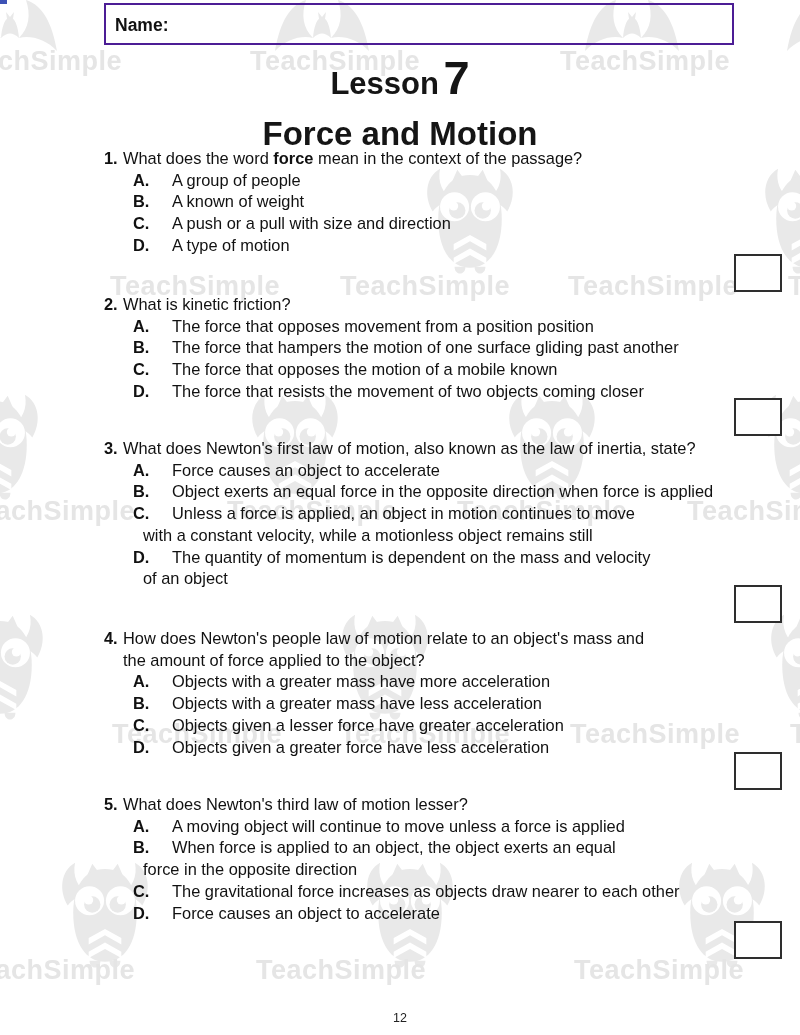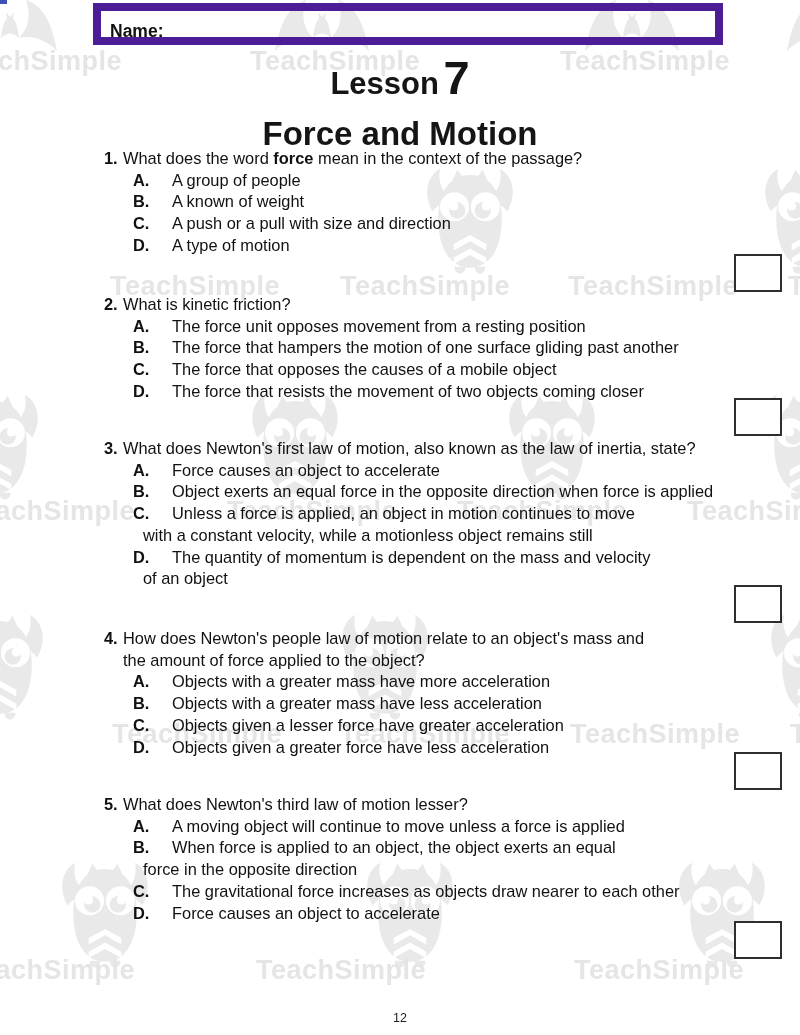--- a/index.html
+++ b/index.html
@@ -28,22 +28,22 @@
 
   
   .content { position: absolute; inset: 0; z-index: 1; }
 
   #corner-artifact {
     position: absolute; left: 0; top: 0; width: 7px; height: 4px;
     background: #3d52b5; z-index: 2;
   }
 
   #name-box {
-    position: absolute; left: 93px; top: 3px; width: 630px; height: 42px;
-    border: 8px solid #4c1d95; background: transparent;
+    position: absolute; left: 104px; top: 3px; width: 630px; height: 42px;
+    border: 2px solid #4c1d95; background: transparent;
   }
   #name-box .name-label {
     position: absolute; left: 9px; top: 10px;
     font-size: 17.5px; font-weight: 700; color: #111;
   }
 
   #title-block { position: absolute; left: 0; top: 50px; width: 100%; text-align: center; }
   .lesson-line { line-height: 56px; }
   .lesson-word   { font-size: 31px; font-weight: 700; color: #151515; text-align: right; }
   .lesson-number { font-size: 47px; font-weight: 700; color: #151515; }
@@ -202,23 +202,23 @@
       <div class="opt"><span class="opt-letter">A.</span><span>A group of people</span></div>
       <div class="opt"><span class="opt-letter">B.</span><span>A known of weight</span></div>
       <div class="opt"><span class="opt-letter">C.</span><span>A push or a pull with size and direction</span></div>
       <div class="opt"><span class="opt-letter">D.</span><span>A type of motion</span></div>
     </div>
 
     <div class="question" style="top:294px">
       <div class="q-prompt">
         <span class="q-num">2.</span><span>What is kinetic friction?</span>
       </div>
-      <div class="opt"><span class="opt-letter">A.</span><span>The force unit opposes movement from a resting position</span></div>
+      <div class="opt"><span class="opt-letter">A.</span><span>The force that opposes movement from a position position</span></div>
       <div class="opt"><span class="opt-letter">B.</span><span>The force that hampers the motion of one surface gliding past another</span></div>
-      <div class="opt"><span class="opt-letter">C.</span><span>The force that opposes the causes of a mobile object</span></div>
+      <div class="opt"><span class="opt-letter">C.</span><span>The force that opposes the motion of a mobile known</span></div>
       <div class="opt"><span class="opt-letter">D.</span><span>The force that resists the movement of two objects coming closer</span></div>
     </div>
 
     <div class="question" style="top:438px">
       <div class="q-prompt">
         <span class="q-num">3.</span><span>What does Newton's first law of motion, also known as the law of inertia, state?</span>
       </div>
       <div class="opt"><span class="opt-letter">A.</span><span>Force causes an object to accelerate</span></div>
       <div class="opt"><span class="opt-letter">B.</span><span>Object exerts an equal force in the opposite direction when force is applied</span></div>
       <div class="opt"><span class="opt-letter">C.</span><span>Unless a force is applied, an object in motion continues to move</span></div>

